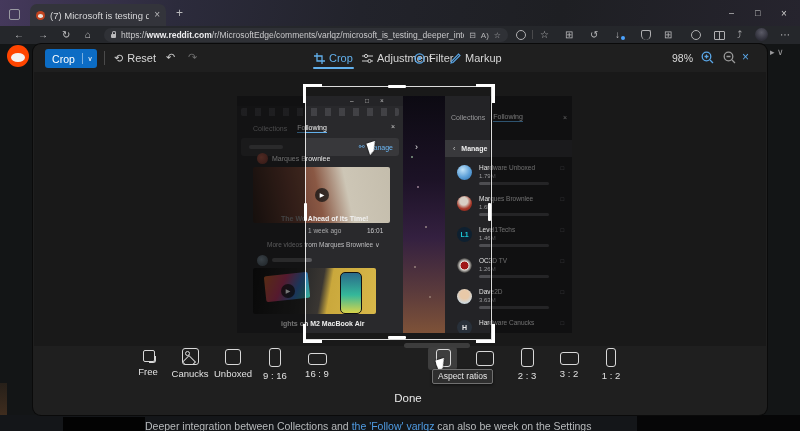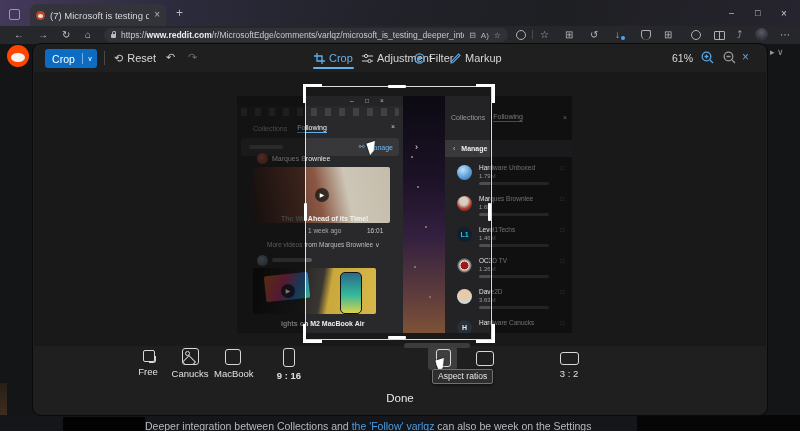--- a/index.html
+++ b/index.html
@@ -131,21 +131,21 @@
   .free-ic{position:relative;width:15px;height:15px;margin:0 auto;}
   .free-ic i{position:absolute;left:2px;top:2px;width:10px;height:10px;border:1.5px solid #d8d8d8;border-radius:2px;display:block;}
   .free-ic:before{content:"";position:absolute;right:0;bottom:0;width:6px;height:6px;border-right:1.5px solid #d8d8d8;border-bottom:1.5px solid #d8d8d8;border-radius:0 0 3px 0;}
   .orig-ic{position:relative;width:15px;height:15px;border:1.5px solid #d8d8d8;border-radius:3px;margin:0 auto;overflow:hidden;}
   .orig-ic:before{content:"";position:absolute;left:2px;top:2px;width:3px;height:3px;border-radius:50%;border:1px solid #d8d8d8;}
   .orig-ic:after{content:"";position:absolute;left:1px;bottom:-3px;width:8px;height:8px;border:1.5px solid #d8d8d8;transform:rotate(45deg);}
   .tooltip{left:432px;top:369px;height:13px;background:#2e2e2e;border:1px solid #707070;border-radius:2px;
     color:#e6e6e6;font-size:8.5px;line-height:13px;padding:0 5px;white-space:nowrap;box-shadow:0 1px 3px rgba(0,0,0,.6);}
   .cursor{position:absolute;width:0;height:0;border-left:5px solid #fff;border-top:9px solid #fff;border-right:4px solid transparent;border-bottom:3px solid transparent;
     transform:rotate(-18deg);filter:drop-shadow(0 0 1px #000);}
-  .done{left:372px;top:392px;width:56px;height:16px;text-align:center;color:#e8e8e8;font-size:11.5px;}
+  .done{left:380px;top:392px;width:56px;height:16px;text-align:center;color:#e8e8e8;font-size:11.5px;}
   svg{display:block;}
 </style>
 </head>
 <body>
 
 <div class="stage">
 
   <div class="abs titlebar">
     <div class="abs tabactions"></div>
     <div class="abs tab">
@@ -231,21 +231,21 @@
       </svg>
     <span>Filter</span>
   </div>
   <div class="abs etab" style="left:450px;">
     <svg width="11" height="11" viewBox="0 0 11 11">
         <path d="M1 10l2-.5L10 2.5 8.5 1 1.8 8z" fill="none" stroke="#5aa7e8" stroke-width="1.1"></path>
       </svg>
     <span>Markup</span>
   </div>
 
-  <span class="abs zoomlbl">61%</span>
+  <span class="abs zoomlbl">98%</span>
   <svg class="abs" style="left:701px;top:51px;" width="13" height="13" viewBox="0 0 13 13">
       <circle cx="5.5" cy="5.5" r="4.3" fill="none" stroke="#5aa7e8" stroke-width="1.3"></circle>
       <path d="M5.5 3.5v4M3.5 5.5h4M9 9l3 3" stroke="#5aa7e8" stroke-width="1.3"></path>
     </svg>
   <svg class="abs" style="left:723px;top:51px;" width="13" height="13" viewBox="0 0 13 13">
       <circle cx="5.5" cy="5.5" r="4.3" fill="none" stroke="#9a9a9a" stroke-width="1.3"></circle>
       <path d="M3.5 5.5h4M9 9l3 3" stroke="#9a9a9a" stroke-width="1.3"></path>
     </svg>
   <span class="abs close-x">×</span>
 
@@ -368,37 +368,49 @@
         <i></i>
       </div>
     <div class="lbl">Free</div>
   </div>
   <div class="abs aspect-item" style="left:171px;">
     <div class="orig-ic"></div>
     <div class="lbl">Canucks</div>
   </div>
   <div class="abs aspect-item" style="left:214px;">
     <div class="ic" style="width:14px;height:14px;margin-top:1px;"></div>
-    <div class="lbl">MacBook</div>
-  </div>
-  <div class="abs aspect-item" style="left:270px;font-weight:bold;">
+    <div class="lbl">Unboxed</div>
+  </div>
+  <div class="abs aspect-item" style="left:256px;">
     <div class="ic" style="width:10px;height:17px;"></div>
     <div class="lbl">9 : 16</div>
+  </div>
+  <div class="abs aspect-item" style="left:298px;">
+    <div class="ic" style="width:17px;height:10px;margin-top:5px;margin-bottom:2px;"></div>
+    <div class="lbl">16 : 9</div>
   </div>
   <div class="abs aspect-item" style="left:424px;">
     <div class="ic" style="width:13px;height:16px;margin-top:1px;"></div>
     <div class="lbl" style="font-weight:bold;">3 : 4</div>
   </div>
   <div class="abs aspect-item" style="left:466px;">
     <div class="ic" style="width:16px;height:13px;margin-top:3px;margin-bottom:1px;"></div>
     <div class="lbl"></div>
   </div>
+  <div class="abs aspect-item" style="left:508px;">
+    <div class="ic" style="width:11px;height:17px;"></div>
+    <div class="lbl">2 : 3</div>
+  </div>
   <div class="abs aspect-item" style="left:550px;">
     <div class="ic" style="width:17px;height:11px;margin-top:4px;margin-bottom:2px;"></div>
     <div class="lbl">3 : 2</div>
   </div>
+  <div class="abs aspect-item" style="left:592px;">
+    <div class="ic" style="width:8px;height:17px;"></div>
+    <div class="lbl">1 : 2</div>
+  </div>
 
   <div class="cursor" style="left:437px;top:359px;"></div>
   <div class="abs tooltip">Aspect ratios</div>
 
   <div class="abs done">Done</div>
 
 </div>
 
 </body></html>

